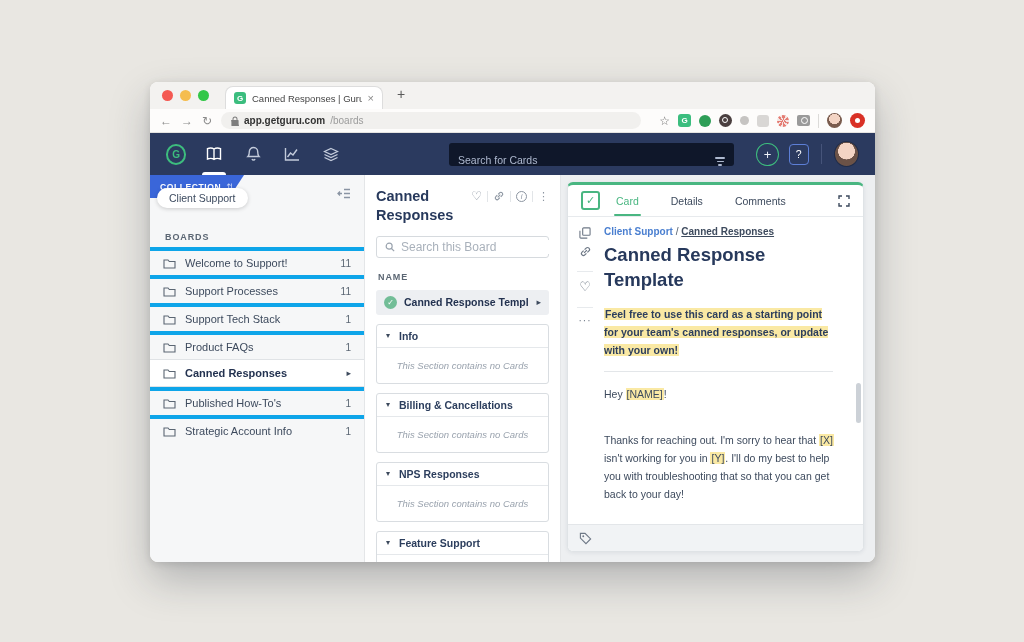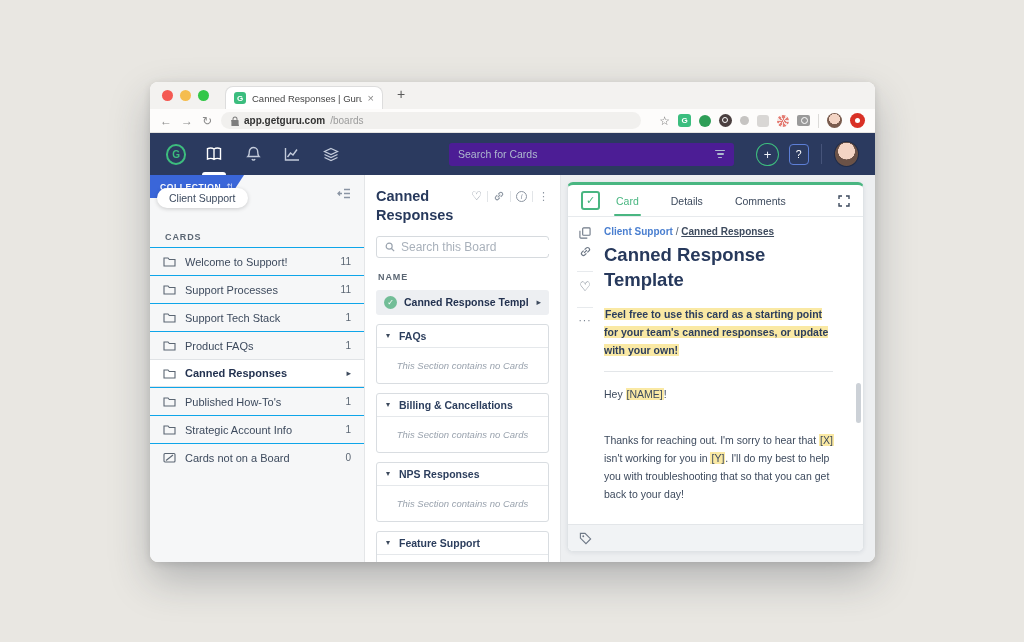--- a/index.html
+++ b/index.html
@@ -46,21 +46,21 @@
   .ext-red { width:15px; height:15px; border-radius:50%; background:#d93025; position:relative; }
   .ext-red::after{content:"";position:absolute;left:5px;top:5px;width:5px;height:5px;border-radius:50%;background:#fff;}
 
   
   .appnav { height:42px; background:#2b3a5f; display:flex; align-items:center; padding:0 16px; }
   .logo { width:21px; height:21px; border-radius:50%; border:2px solid #3dbd7e; color:#3dbd7e; font-weight:bold; font-size:10px;
           display:flex; align-items:center; justify-content:center; }
   .navicon { height:42px; display:flex; align-items:center; justify-content:center; width:24px; margin-left:16px; position:relative; color:#c3cbdb; }
   .navicon.active { color:#fff; }
   .navicon.active::after { content:""; position:absolute; bottom:0; left:0; right:0; height:3px; background:#fff; border-radius:3px 3px 0 0; }
-  .nav-search { margin-left:106px; width:295px; height:23px; background:#4c1d95; border-radius:3px; display:flex; align-items:center; padding:0 9px; gap:6px; }
+  .nav-search { margin-left:106px; width:295px; height:23px; background:#0f172a; border-radius:3px; display:flex; align-items:flex-end; padding:0 9px; gap:6px; }
   .nav-search input { flex:1; background:transparent; border:none; outline:none; color:#dfe5f0; font-size:10.5px; font-family:inherit; }
   .nav-search input::placeholder { color:#aeb9cf; }
   .filter-ic { display:flex; flex-direction:column; gap:2px; align-items:center; }
   .filter-ic span { height:1.5px; background:#aeb9cf; border-radius:1px; display:block; }
   .plus-btn { width:23px; height:23px; border:1.5px solid #3dbd7e; border-radius:50%; color:#f0f4fa; font-size:13px;
               display:flex; align-items:center; justify-content:center; margin-left:22px; }
   .help-btn { width:21px; height:21px; border:1.5px solid #5d7fd6; border-radius:4px; color:#fff; font-size:10.5px;
               display:flex; align-items:center; justify-content:center; margin-left:10px; }
   .nav-div { width:1px; height:20px; background:#46547a; margin:0 12px; }
   .nav-avatar { width:26px; height:26px; border-radius:50%; border:1px solid #1f2c49;
@@ -71,21 +71,21 @@
 
   .sidebar { width:215px; background:#f6f7f8; border-right:1px solid #e4e6e8; position:relative; flex:0 0 auto; }
   .collection-banner { width:94px; height:23px; background:#3a66d9; clip-path:polygon(0 0,100% 0,84% 100%,0 100%);
                        display:flex; align-items:center; padding-left:10px; gap:5px; }
   .collection-label { color:#fff; font-size:8.5px; font-weight:bold; letter-spacing:.6px; }
   .sort-ic { color:#cdd8f5; font-size:9px; }
   .client-pill { position:absolute; left:7px; top:13px; background:#fff; border-radius:11px; padding:4px 12px;
                  font-size:10.5px; color:#3c4a5f; box-shadow:0 1px 4px rgba(0,0,0,.18); }
   .collapse-ic { position:absolute; right:13px; top:10px; color:#8a94a3; }
   .boards-label { margin:34px 0 5px 15px; font-size:9px; color:#5b6673; letter-spacing:.9px; font-weight:bold; }
-  .board-row { height:28px; display:flex; align-items:center; padding:0 13px; gap:9px; border-top:1px solid #0ea5e9; }
+  .board-row { height:28px; display:flex; align-items:center; padding:0 13px; gap:9px; border-top:4px solid #0ea5e9; }
   .board-row:first-of-type { border-top:none; }
   .board-ic { color:#5b6673; flex:0 0 13px; display:flex; }
   .board-label { flex:1; font-size:11px; color:#3d4a5d; white-space:nowrap; overflow:hidden; }
   .board-count { font-size:10px; color:#5b6673; }
   .board-row.selected { background:#fff; border-top:1px solid #e0e3e6; border-bottom:1px solid #e0e3e6; }
   .board-row.selected .board-label { font-weight:bold; color:#233250; }
   .caret-r { font-size:9px; color:#3d4a5d; line-height:1; }
 
   .midpanel { width:196px; background:#fff; border-right:1px solid #e4e6e8; padding:12px 11px; flex:0 0 auto; overflow:hidden; }
   .mid-title-row { display:flex; align-items:flex-start; }
@@ -232,21 +232,21 @@
       <div class="collection-banner">
         <span class="collection-label">COLLECTION</span>
         <span class="sort-ic">⇅</span>
       </div>
       <span class="client-pill">Client Support</span>
       <span class="collapse-ic">
         <svg width="14" height="11" viewBox="0 0 14 11" fill="none" stroke="currentColor" stroke-width="1.3">
             <path d="M5 5.5H1M3 3.5l-2 2 2 2M7 1.5h6M7 5.5h6M7 9.5h6"></path>
           </svg>
       </span>
-      <div class="boards-label">CARDS</div>
+      <div class="boards-label">BOARDS</div>
 
       <div class="board-row">
         <span class="board-ic">
             <svg width="13" height="11" viewBox="0 0 13 11" fill="none" stroke="currentColor" stroke-width="1.1">
               <path d="M1 2h4l1.3 1.5H12v6.5H1z"></path>
             </svg>
           </span>
         <span class="board-label">Welcome to Support!</span>
         <span class="board-count">11</span>
       </div>
@@ -296,30 +296,20 @@
         <span class="board-count">1</span>
       </div>
       <div class="board-row">
         <span class="board-ic">
             <svg width="13" height="11" viewBox="0 0 13 11" fill="none" stroke="currentColor" stroke-width="1.1">
               <path d="M1 2h4l1.3 1.5H12v6.5H1z"></path>
             </svg>
           </span>
         <span class="board-label">Strategic Account Info</span>
         <span class="board-count">1</span>
-      </div>
-      <div class="board-row">
-        <span class="board-ic">
-            <svg width="13" height="11" viewBox="0 0 13 11" fill="none" stroke="currentColor" stroke-width="1.1">
-              <rect x="1" y="1.5" width="11" height="8.5" rx="1"></rect>
-              <path d="M3 8.5L10 3"></path>
-            </svg>
-          </span>
-        <span class="board-label">Cards not on a Board</span>
-        <span class="board-count">0</span>
       </div>
     </div>
 
     <div class="midpanel">
       <div class="mid-title-row">
         <div class="mid-title">Canned Responses</div>
         <div class="mid-icons">
           <span class="heart-sm">♡</span>
           <span class="sep"></span>
           <span style="display:flex">
@@ -345,21 +335,21 @@
       <div class="cards-label">NAME</div>
       <div class="sel-card">
         <span class="check-dot">✓</span>
         <span class="sel-card-label">Canned Response Template</span>
         <span class="caret-r">▸</span>
       </div>
 
       <div class="section-box">
         <div class="section-head">
           <span class="caret-d">▾</span>
-          <span class="section-label">FAQs</span>
+          <span class="section-label">Info</span>
         </div>
         <div class="section-empty">This Section contains no Cards</div>
       </div>
       <div class="section-box">
         <div class="section-head">
           <span class="caret-d">▾</span>
           <span class="section-label">Billing &amp; Cancellations</span>
         </div>
         <div class="section-empty">This Section contains no Cards</div>
       </div>

